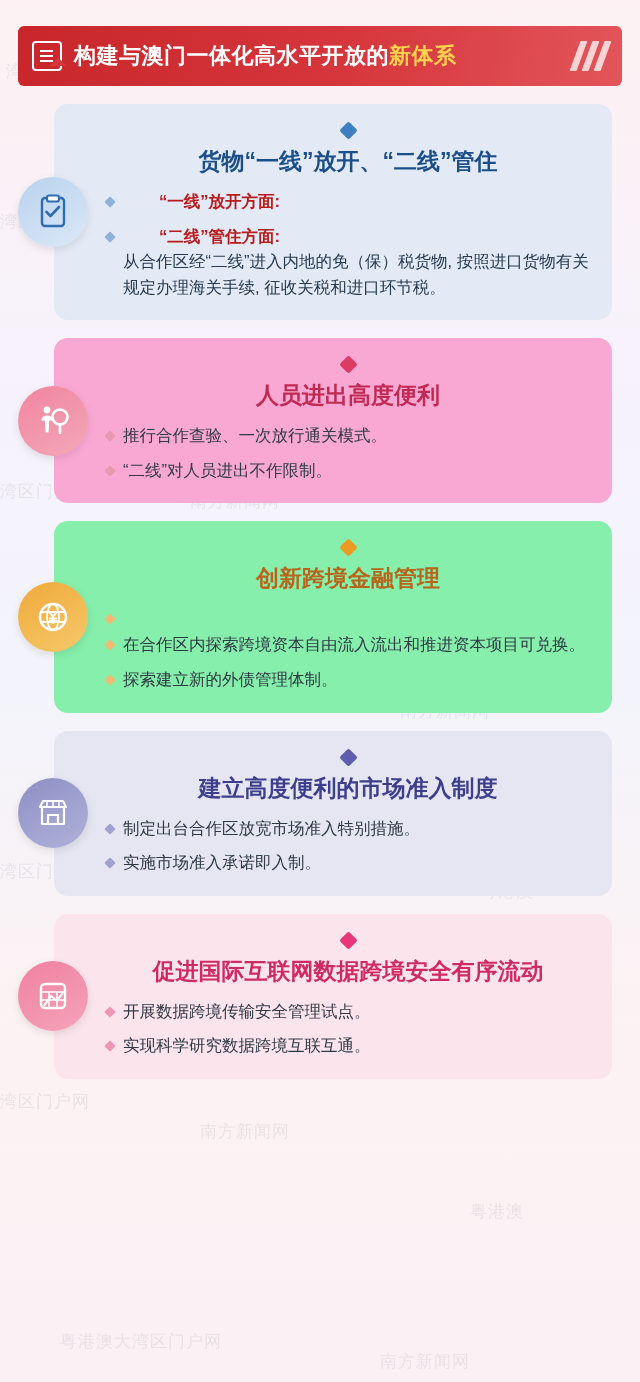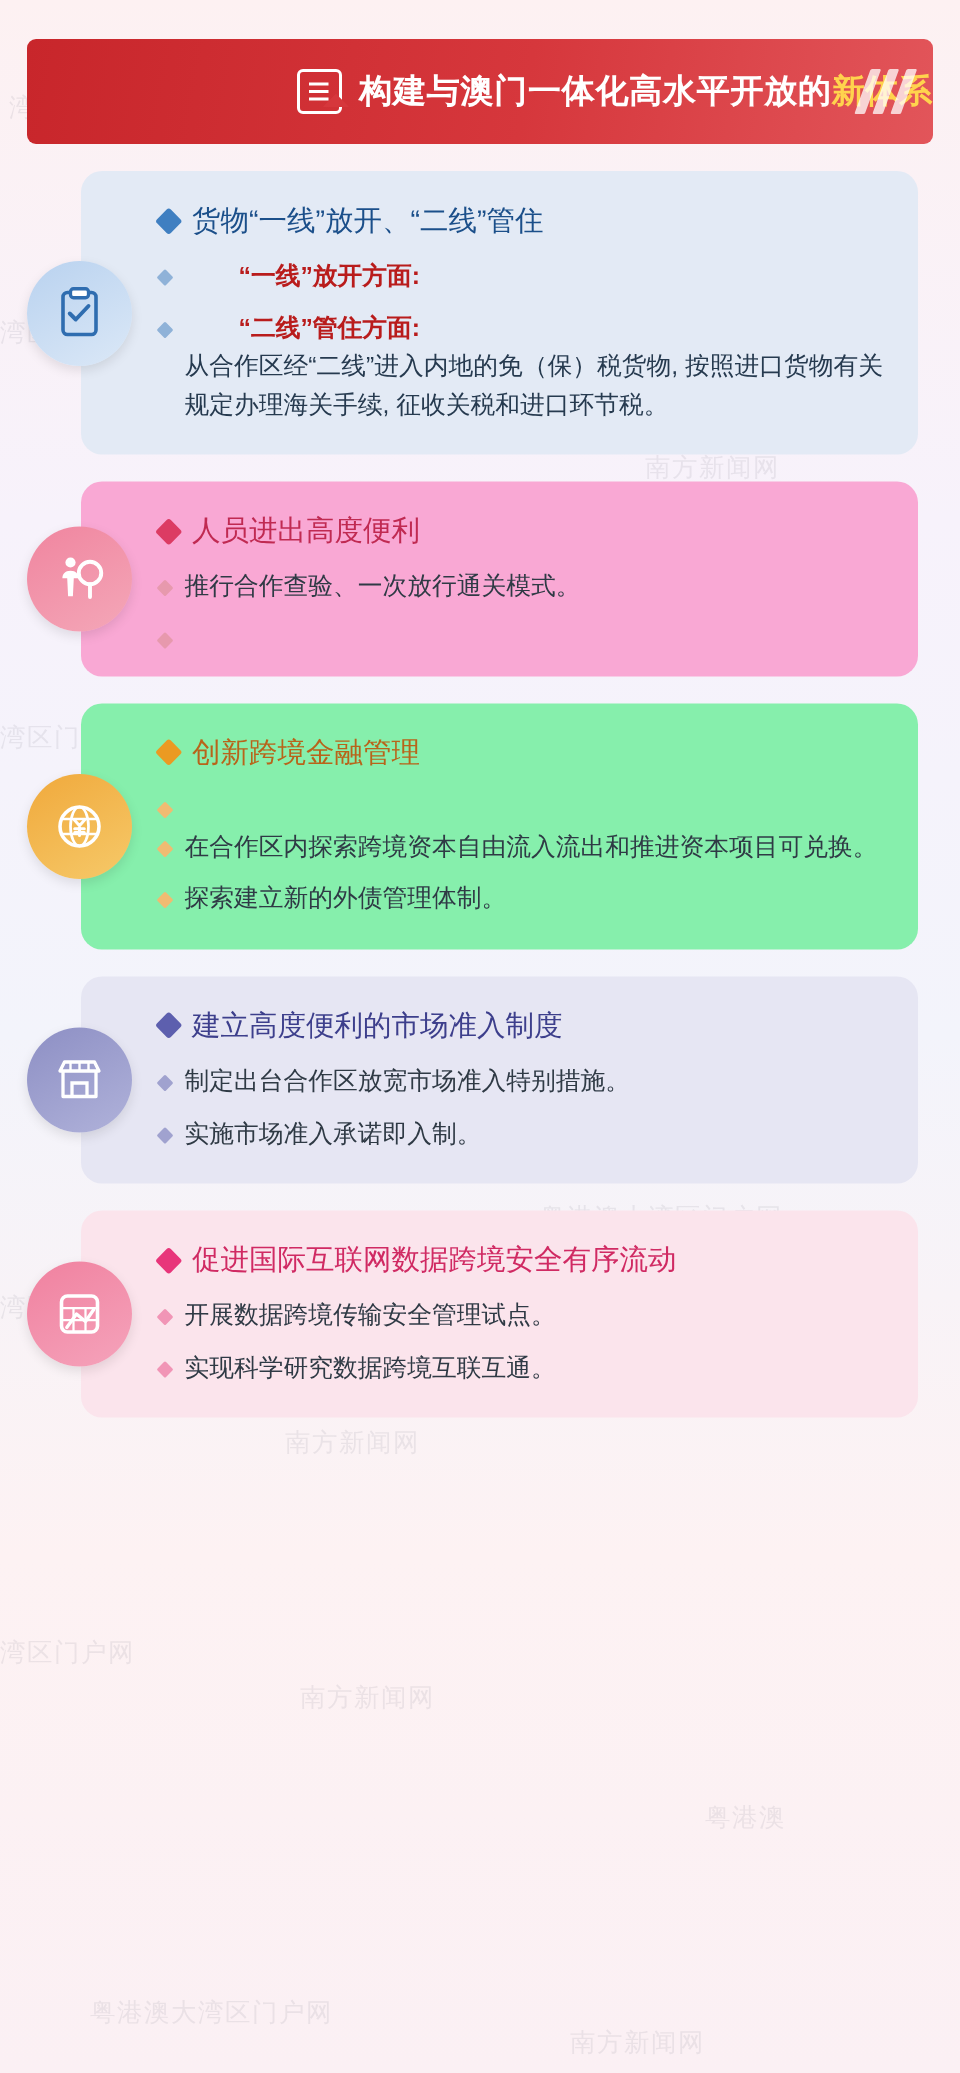--- a/index.html
+++ b/index.html
@@ -28,28 +28,27 @@
     letter-spacing: 1px;
     white-space: nowrap;
     font-family: "DejaVu Sans", sans-serif;
   }
 
   
   .header {
     position: relative;
     z-index: 2;
     margin: 26px 18px 0 18px;
-    height: 70px;
+    height: 60px;
     border-radius: 6px 6px 6px 6px;
     background: linear-gradient(100deg, #c8262b 0%, #d6373c 55%, #e2555a 100%);
     display: flex;
     align-items: center;
     padding-left: 14px;
     overflow: hidden;
-    justify-content: flex-end;
   }
   .header .doc-icon {
     width: 30px; height: 30px;
     border: 2px solid #fff;
     border-radius: 4px;
     margin-right: 12px;
     flex: 0 0 auto;
     position: relative;
   }
   .header .doc-icon:before {
@@ -123,23 +122,24 @@
   .badge.pink   { background: linear-gradient(150deg,#f0859f,#f4a7b8); }
   .badge.orange { background: linear-gradient(150deg,#f0a93c,#f6c969); }
   .badge.violet { background: linear-gradient(150deg,#8d8fc4,#b0b2da); }
   .badge.rose   { background: linear-gradient(150deg,#f0819f,#f5a3bb); }
   .badge svg { display:block; }
 
   .card-title {
     display: flex;
     align-items: center;
     gap: 9px;
-    font-size: 19px;
-    font-weight: normal;
+    font-size: 23px;
+    font-weight: bold;
     margin-bottom: 12px;
+    flex-direction: column;
   }
   .card.blue   .card-title { color: #1b4f8a; }
   .card.pink   .card-title { color: #c02a52; }
   .card.orange .card-title { color: #b8641a; }
   .card.violet .card-title { color: #3d3f8c; }
   .card.rose   .card-title { color: #d02a63; }
 
   .dia {
     width: 13px; height: 13px;
     transform: rotate(45deg);
@@ -259,20 +259,21 @@
       <span class="dia"></span>
       <span>人员进出高度便利</span>
     </div>
     <div class="items">
       <div class="item">
         <span class="bullet"></span>
         <span class="txt">推行合作查验、一次放行通关模式。</span>
       </div>
       <div class="item">
         <span class="bullet"></span>
+        <span class="txt">“二线”对人员进出不作限制。</span>
       </div>
     </div>
   </div>
 
   <div class="card orange">
     <div class="badge orange">
       <svg width="38" height="38" viewBox="0 0 38 38">
         <circle cx="19" cy="19" r="13" fill="none" stroke="#fff" stroke-width="2.4"></circle>
         <ellipse cx="19" cy="19" rx="6" ry="13" fill="none" stroke="#fff" stroke-width="1.8"></ellipse>
         <path d="M6.5 14 H31.5 M6.5 24 H31.5" stroke="#fff" stroke-width="1.8"></path>

